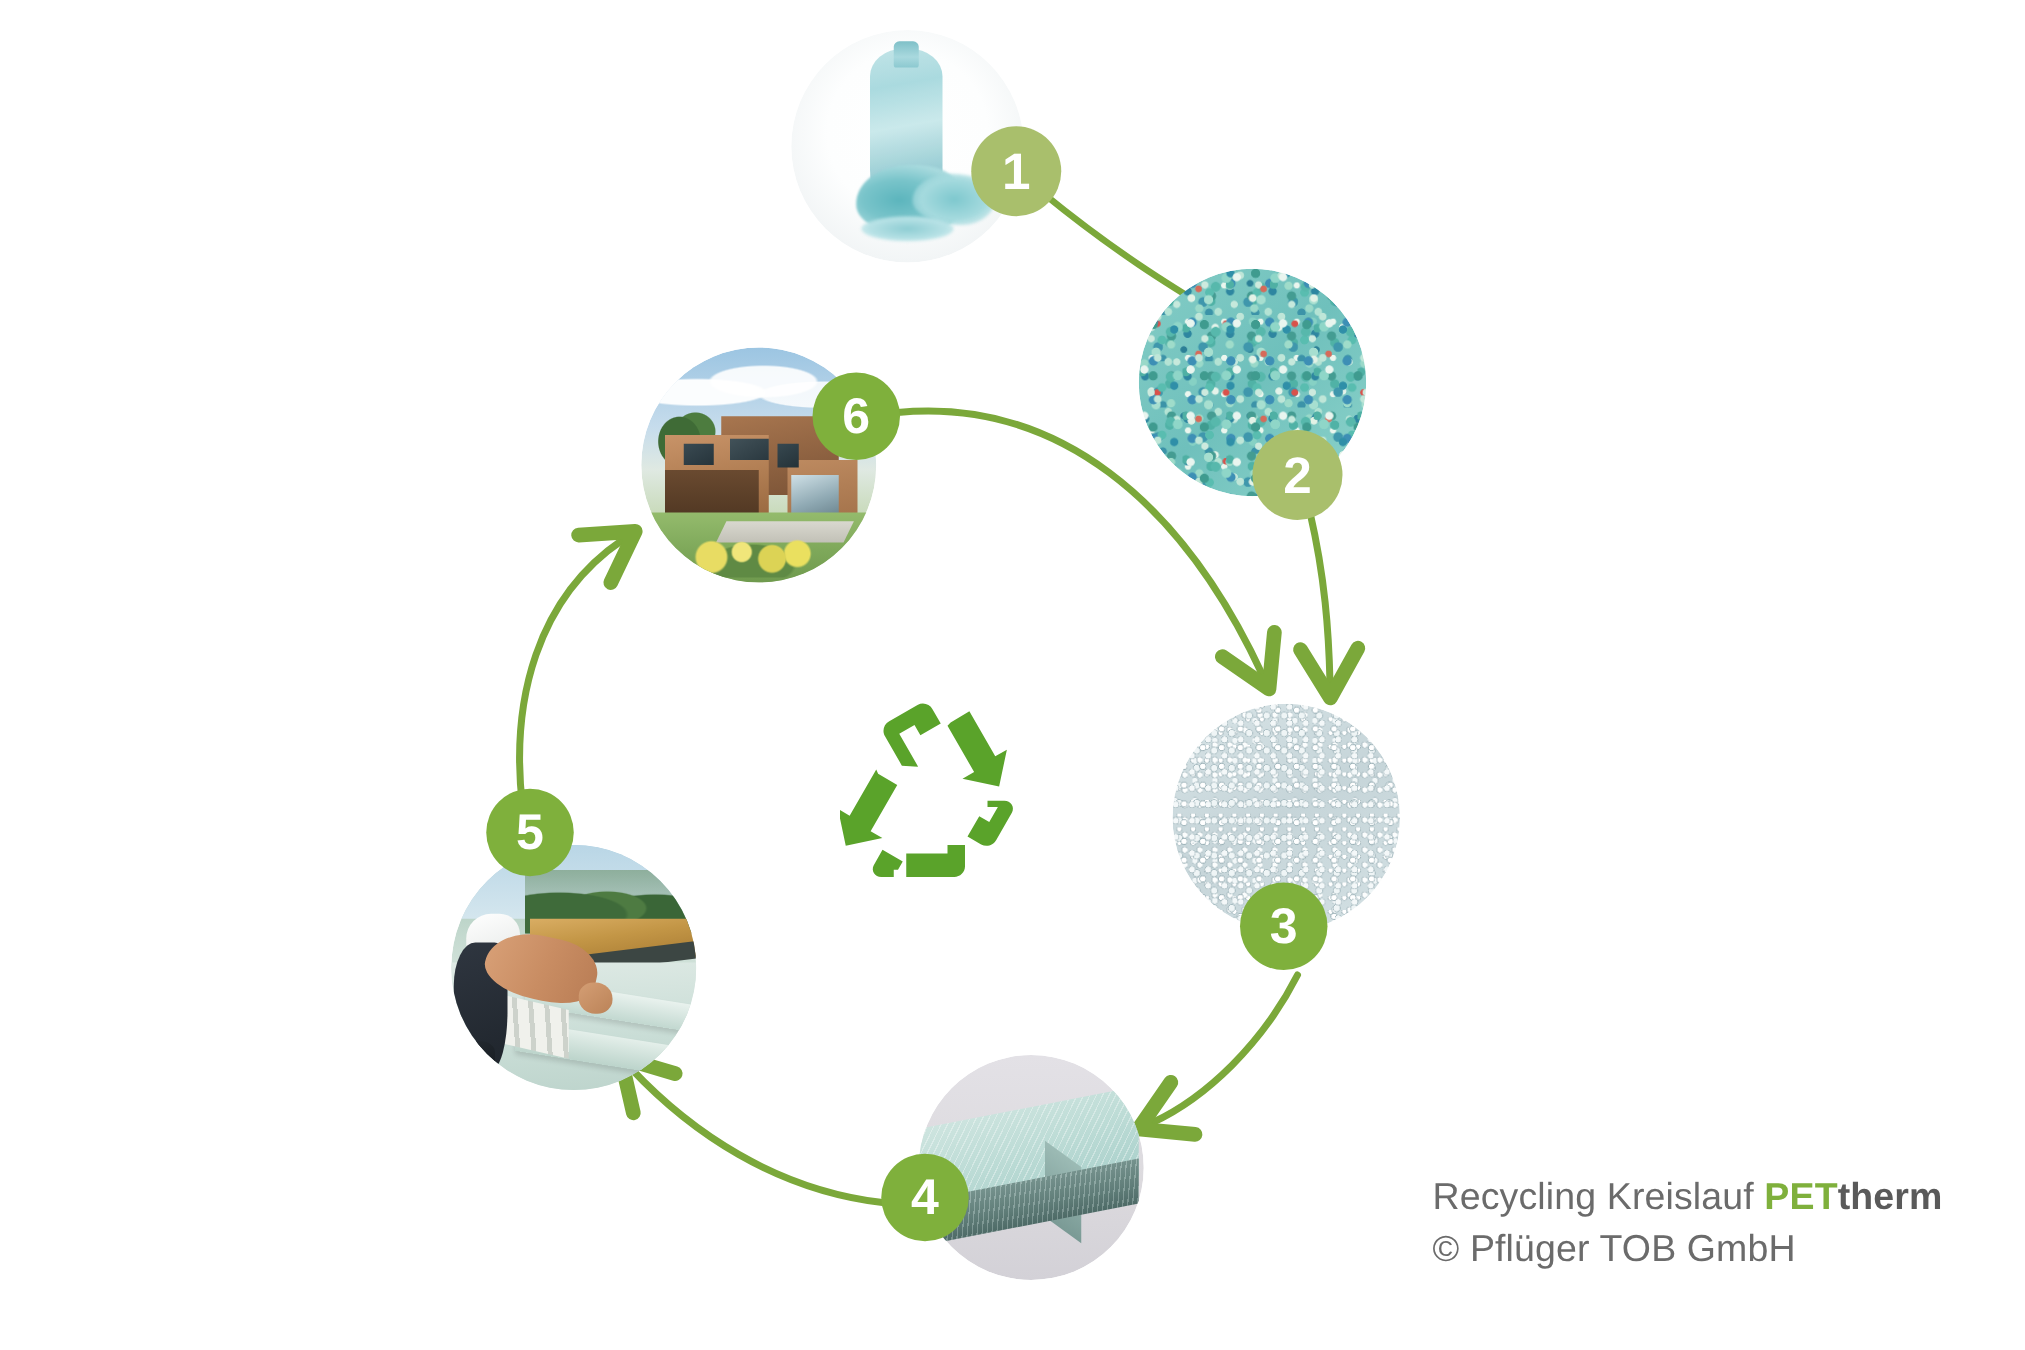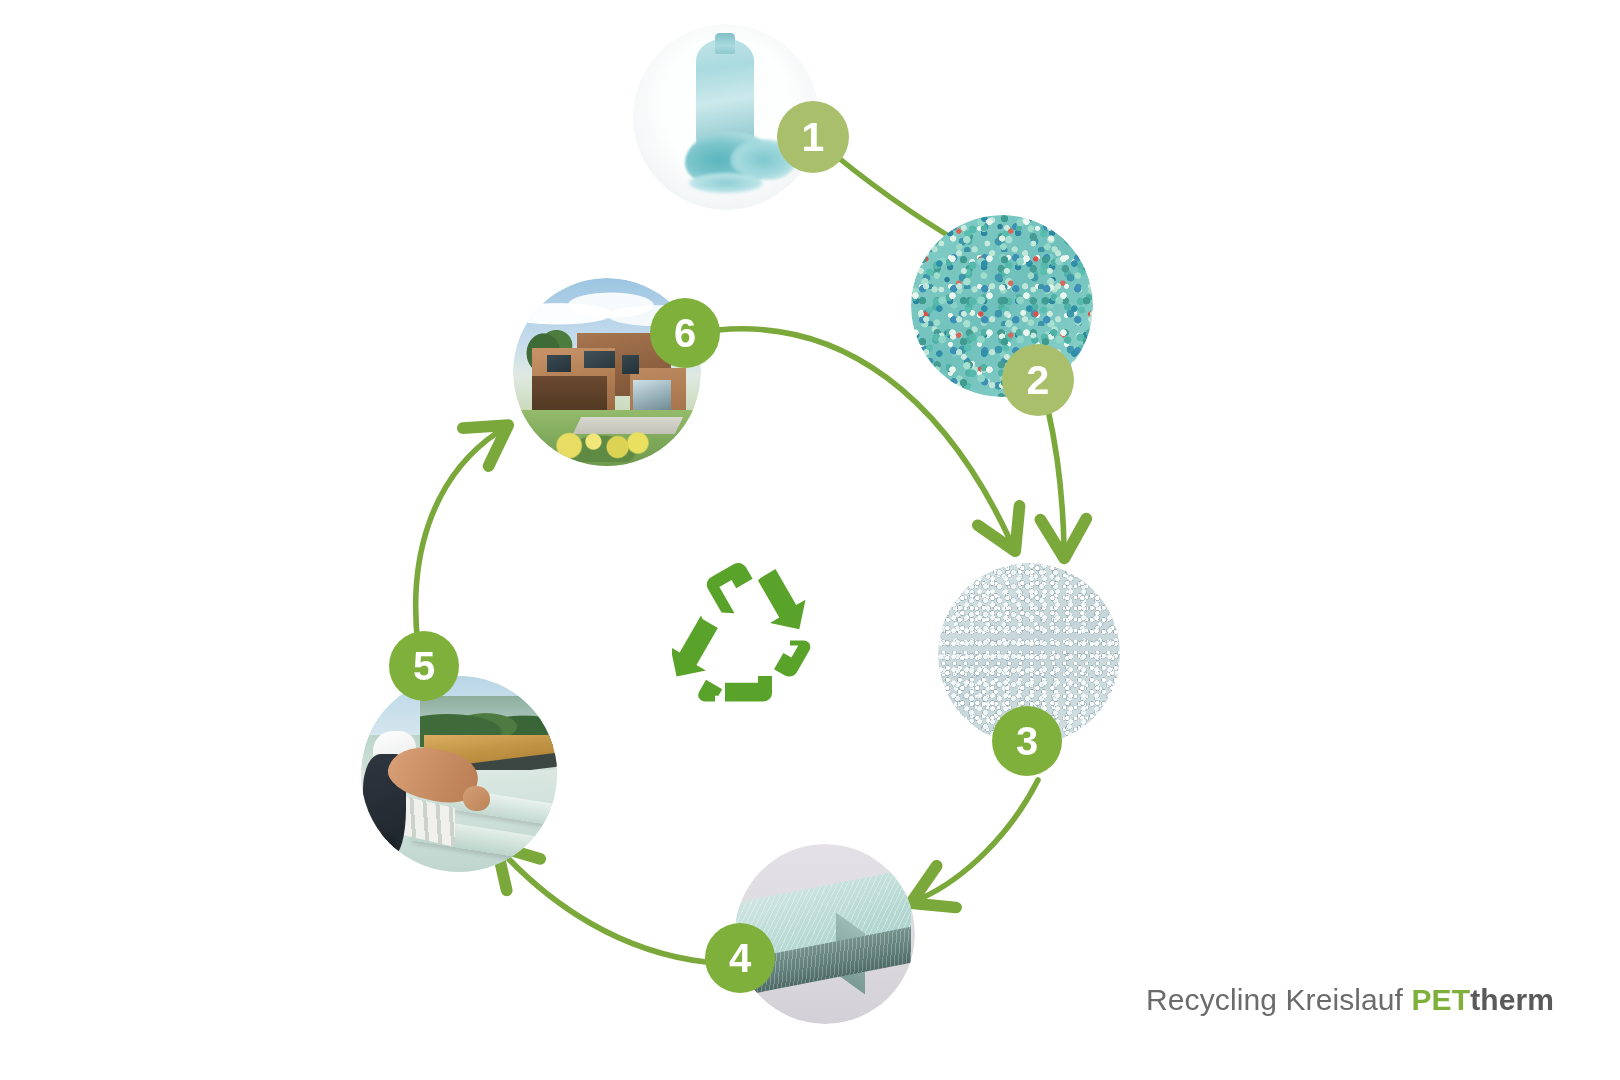--- a/index.html
+++ b/index.html
@@ -522,15 +522,16 @@
       <path d="M43.0,126.8 L43.0,145.5 L33.0,145.5 C28.0,145.5 24.6,140.6 27.0,136.1
                L34.0,123.8 L50.2,133.2 L46.4,139.8 L43.0,139.8 Z"></path>
 
       <path d="M30.5,63.0 L45.8,72.0 L24.5,109.0 L33.9,114.4 L4.6,120.6
                L-1.6,91.1 L7.7,96.5 L29.0,59.5 Z"></path>
     </g>
   </svg>
 
   <div id="caption">
     <div class="line"><span>Recycling Kreislauf </span><span class="brand-pet">PET</span><span class="brand-therm">therm</span></div>
+    <div class="line"><span class="copy-mark">©</span><span> Pflüger TOB GmbH</span></div>
   </div>
 
 </div>
 
 </body></html>

